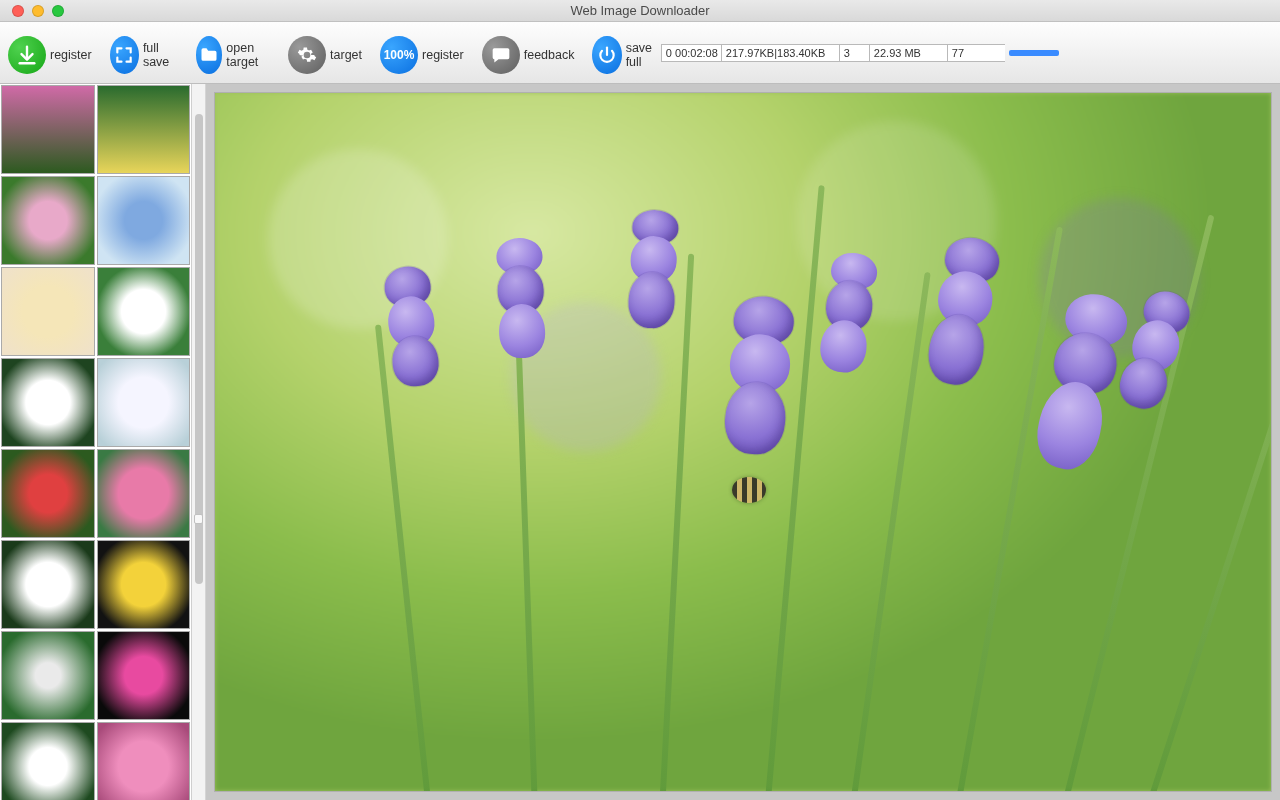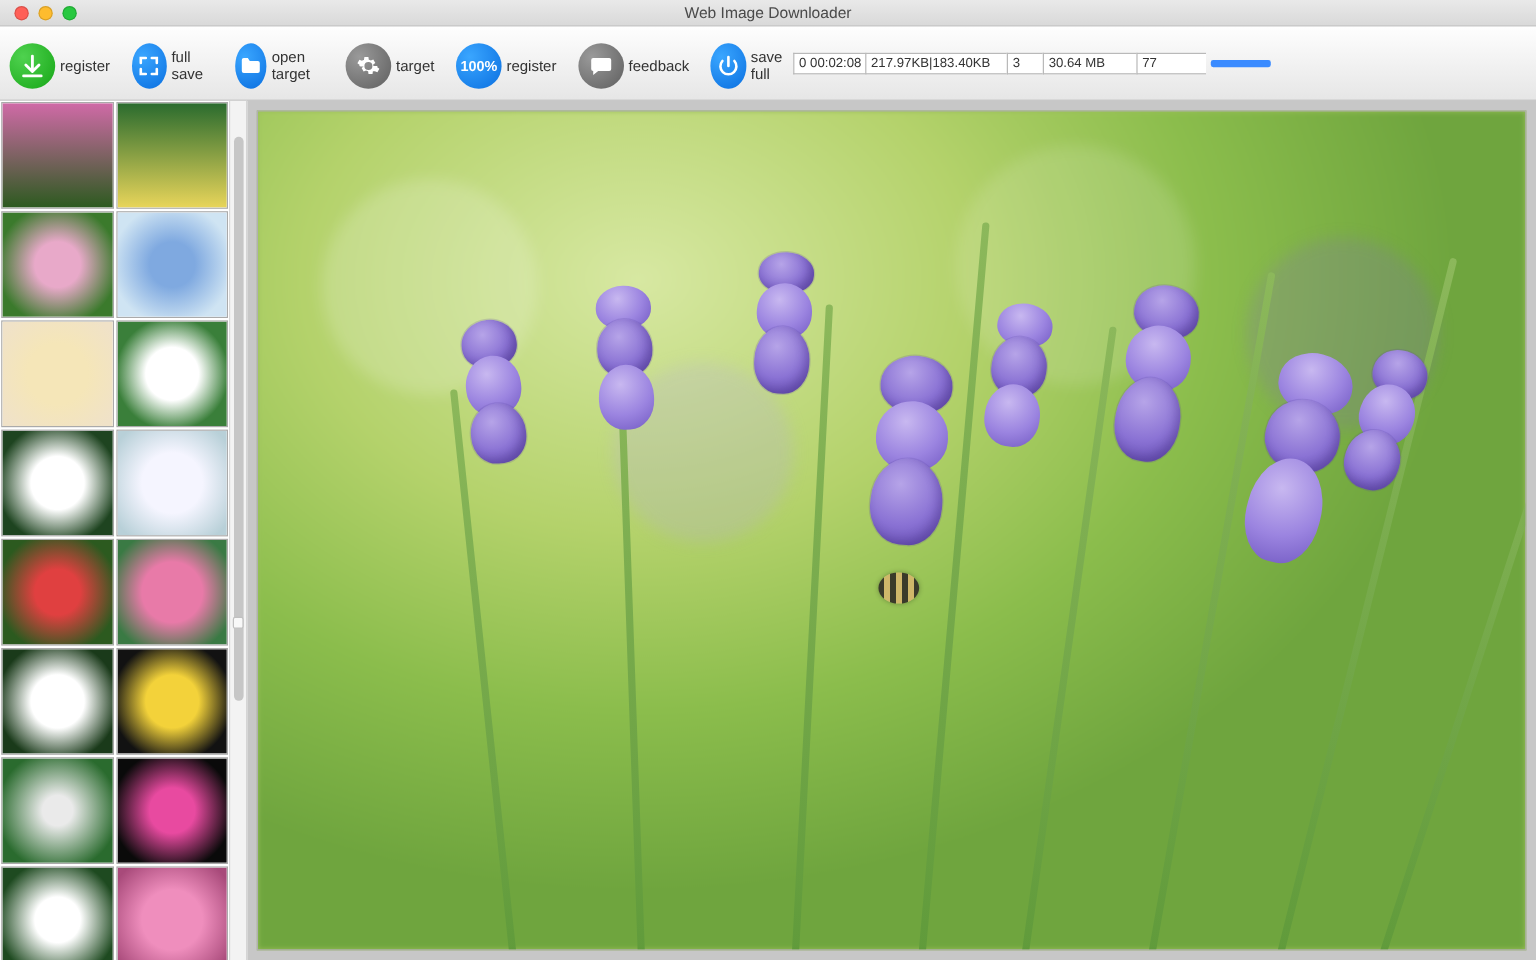--- a/index.html
+++ b/index.html
@@ -163,21 +163,21 @@
       </div>
       <span class="lbl">save full</span>
     </div>
   </div>
 
   <div class="status-area">
     <div class="status-row">
       <div class="cell c-time">0 00:02:08</div>
       <div class="cell c-size">217.97KB|183.40KB</div>
       <div class="cell c-n">3</div>
-      <div class="cell c-total">30.64 MB</div>
+      <div class="cell c-total">22.93 MB</div>
       <div class="cell c-count">77</div>
       <div class="progress-slot">
         <div class="progress-bar"></div>
       </div>
     </div>
   </div>
 </div>
 
 <div class="content">
   <div class="thumb-panel">

